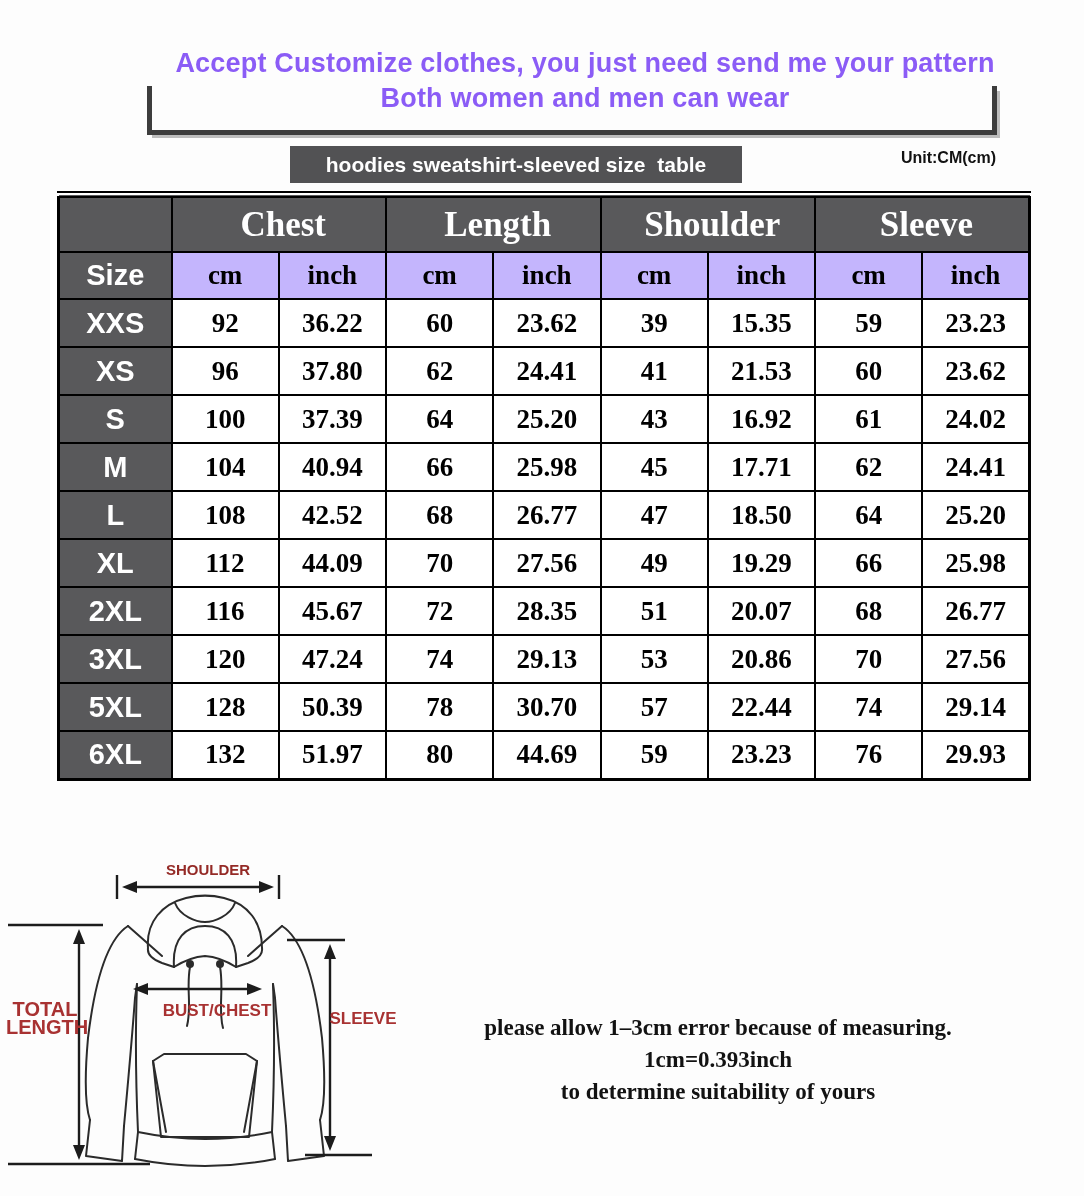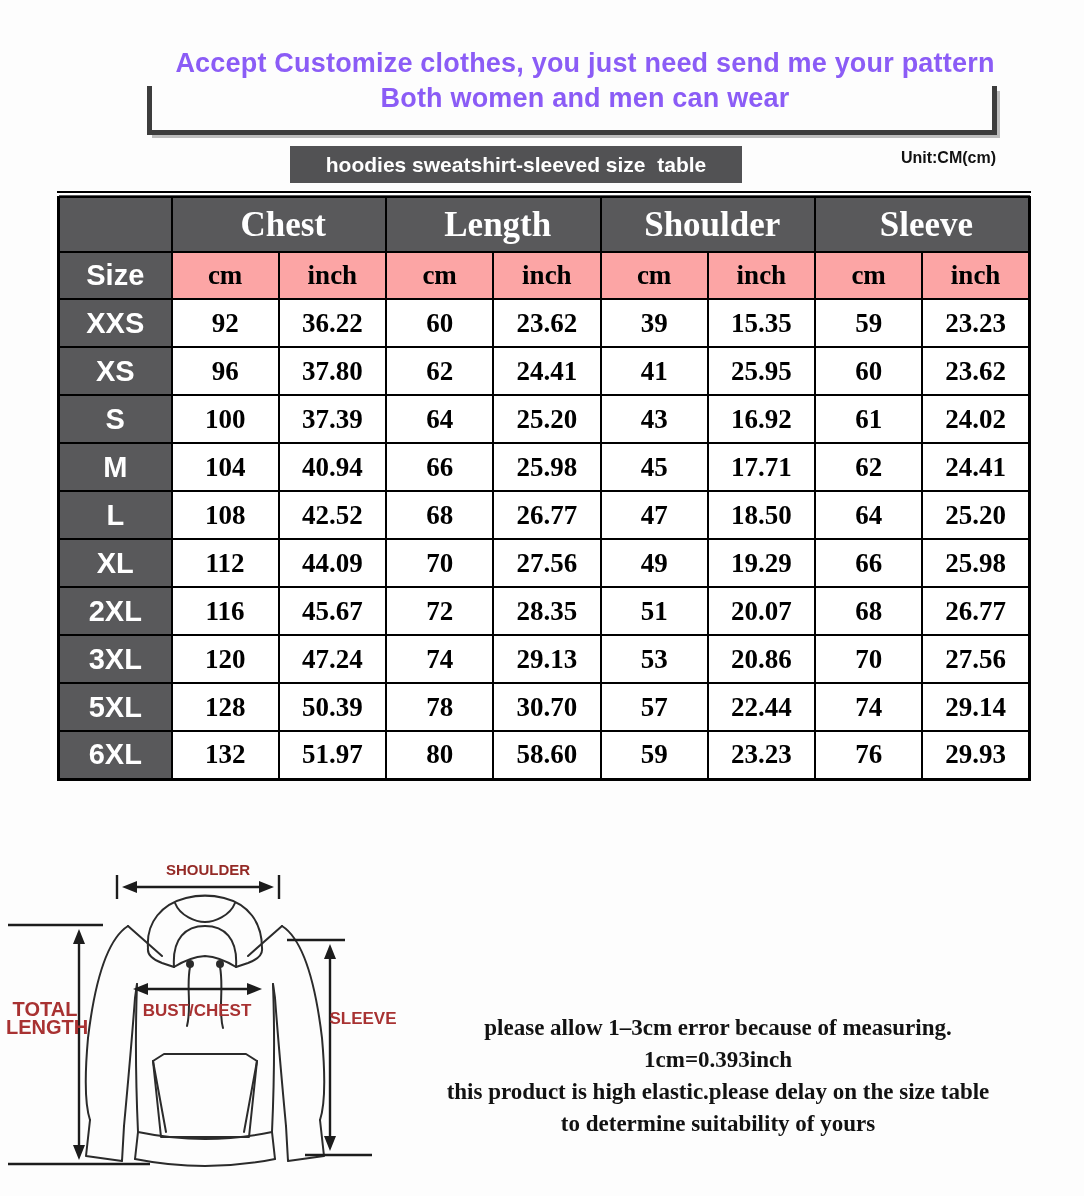--- a/index.html
+++ b/index.html
@@ -40,34 +40,34 @@
     border:3px solid #000; border-top:7px double #000;
   }
   .size-table th, .size-table td {
     border:2px solid #000; text-align:center; vertical-align:middle; padding:0;
   }
   .size-table col.c-size { width:113px; }
   .gray { background:#59595b; color:#ffffff; }
   tr.groups th { height:53px; font-family:"Liberation Serif", serif; font-size:35px; font-weight:bold;padding-left:9px; }
   tr.units th { height:45px;margin-top:36px; }
   tr.units th.size-h { font-family:"Liberation Sans", sans-serif; font-size:29px; font-weight:bold; }
-  tr.units th.unit-h { font-family:"Liberation Serif", serif; font-size:27px; font-weight:bold; color:#000; background:#fca5a5;text-align:center; }
+  tr.units th.unit-h { font-family:"Liberation Serif", serif; font-size:27px; font-weight:bold; color:#000; background:#c4b5fd;text-align:center; }
   tbody tr { height:48px; }
   tbody th.size-cell { font-family:"Liberation Sans", sans-serif; font-size:29px; font-weight:bold; }
   tbody td { font-family:"Liberation Serif", serif; font-size:27px; font-weight:bold; color:#000; }
 
   
   .diagram-svg { position:absolute; left:0; top:858px; width:420px; height:338px; }
   .red-label {
     position:absolute; color:#a83232; font-weight:bold;
     text-align:center; line-height:18px;
   }
   .lbl-shoulder { left:138px; top:861px; width:140px; font-size:15px; color:#942a26; }
   .lbl-total    { left:6px;   top:1000px; width:78px;  font-size:20px; }
-  .lbl-bust     { left:133px; top:1002px; width:128px; font-size:17px; }
+  .lbl-bust     { left:133px; top:1002px; width:128px; font-size:17px;padding-left:20px; }
   .lbl-sleeve   { left:328px; top:1010px; width:70px;  font-size:17px; }
 
   
   .notes {
     position:absolute; left:398px; top:1012px; width:640px;
     text-align:center; font-family:"Liberation Serif", serif;
     font-weight:bold; font-size:23px; line-height:32px; color:#121212;
   }
 </style>
 </head>
@@ -126,21 +126,21 @@
         <td>59</td>
         <td>23.23</td>
       </tr>
       <tr>
         <th class="size-cell gray">XS</th>
         <td>96</td>
         <td>37.80</td>
         <td>62</td>
         <td>24.41</td>
         <td>41</td>
-        <td>25.95</td>
+        <td>21.53</td>
         <td>60</td>
         <td>23.62</td>
       </tr>
       <tr>
         <th class="size-cell gray">S</th>
         <td>100</td>
         <td>37.39</td>
         <td>64</td>
         <td>25.20</td>
         <td>43</td>
@@ -212,21 +212,21 @@
         <td>57</td>
         <td>22.44</td>
         <td>74</td>
         <td>29.14</td>
       </tr>
       <tr>
         <th class="size-cell gray">6XL</th>
         <td>132</td>
         <td>51.97</td>
         <td>80</td>
-        <td>58.60</td>
+        <td>44.69</td>
         <td>59</td>
         <td>23.23</td>
         <td>76</td>
         <td>29.93</td>
       </tr>
     </tbody>
 </table>
 
 <svg class="diagram-svg" viewBox="0 0 420 338">
   <g stroke="#2b2b2b" stroke-width="2" fill="none" stroke-linecap="round" stroke-linejoin="round">
@@ -293,15 +293,14 @@
 </svg>
 
 <div class="red-label lbl-shoulder">SHOULDER</div>
 <div class="red-label lbl-total">TOTAL LENGTH</div>
 <div class="red-label lbl-bust">BUST/CHEST</div>
 <div class="red-label lbl-sleeve">SLEEVE</div>
 
 <div class="notes">
   <div>please allow 1–3cm error because of measuring.</div>
   <div>1cm=0.393inch</div>
-  <div>this product is high elastic.please delay on the size table</div>
   <div>to determine suitability of yours</div>
 </div>
 
 </body></html>

